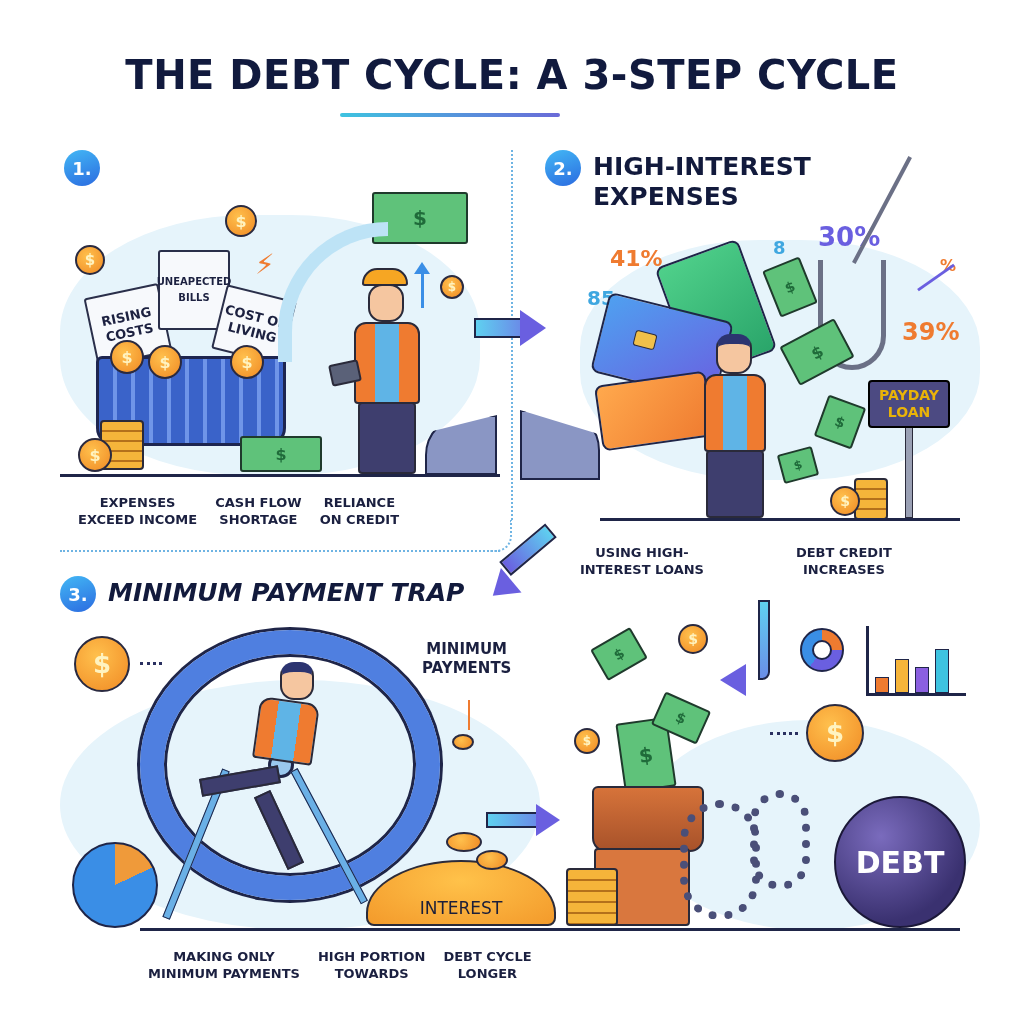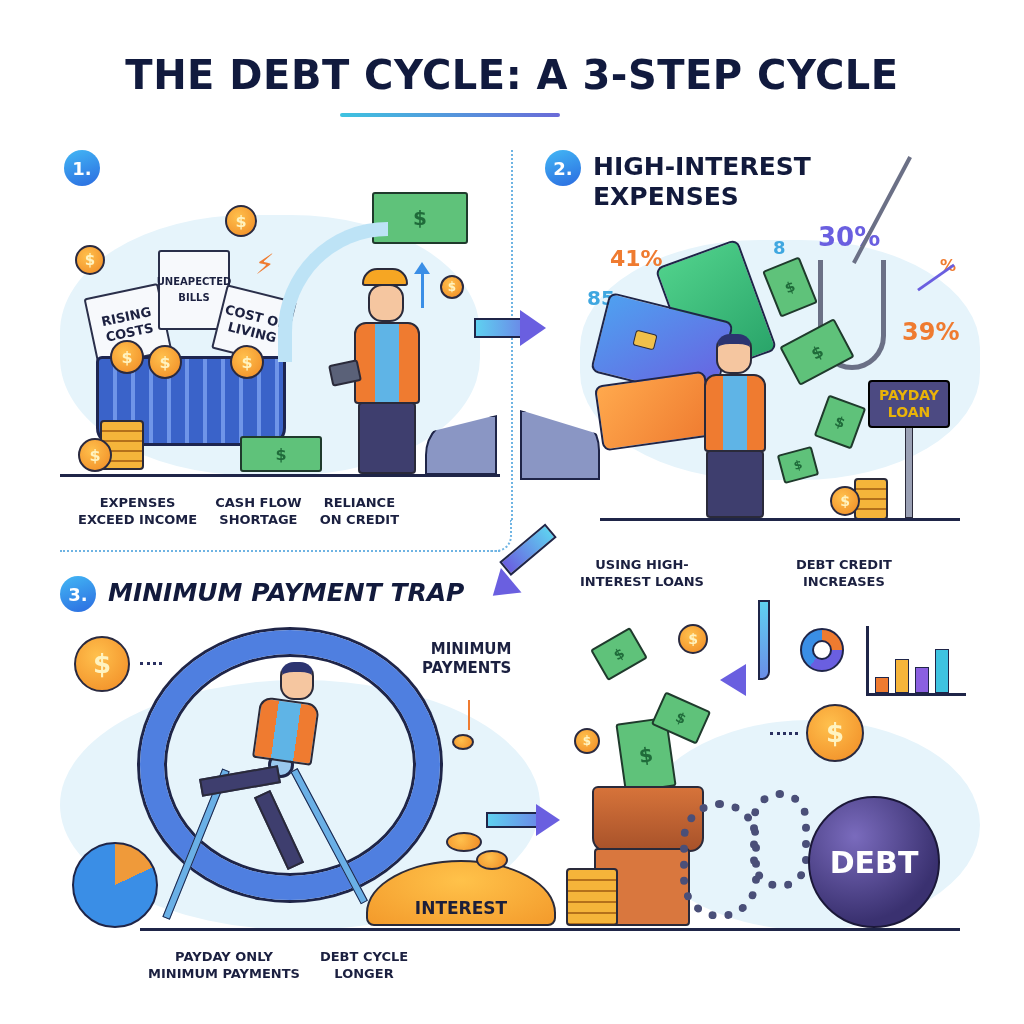--- a/index.html
+++ b/index.html
@@ -52,24 +52,24 @@
     display: flex; align-items: center; justify-content: center;
   }
   .ball {
     border-radius: 50%; background: radial-gradient(circle at 35% 30%, #7a6bbd, #3a3170 70%);
     border: 2px solid #1b1838; color: #fff; font-weight: bold; font-size: 30px;
     display: flex; align-items: center; justify-content: center;
   }
   .pile {
     background: radial-gradient(ellipse at 50% 30%, #ffc24a, #f39a2b);
     border-radius: 50% 50% 8px 8px / 80% 80% 8px 8px; border: 2px solid #2b2b3a;
-    color: #1c1f3a; font-weight: bold; font-size: 17px;
+    color: #1c1f3a; font-weight: normal; font-size: 17px;
     display: flex; align-items: flex-end; justify-content: center; padding-bottom: 6px;
   }
-  .label-bold { font-weight: bold; color: #1b2040; text-align: right; white-space: pre-line; font-size: 15px; line-height: 19px; }
+  .label-bold { font-weight: bold; color: #1b2040; text-align: center; white-space: pre-line; font-size: 15px; line-height: 19px; }
   .arrow-r {
     width: 0; height: 0; border-top: 18px solid transparent; border-bottom: 18px solid transparent;
     border-left: 26px solid #6a5fe0;
   }
 </style>
 </head>
 <body>
 
 <div class="abs title">THE DEBT CYCLE: A 3-STEP CYCLE</div>
 <div class="abs title-underline"></div>
@@ -173,21 +173,21 @@
 
 <div class="abs" style="left:905px; top:420px; width:8px; height:98px; background:#9aa0b4; border:1px solid #2a2a3a;"></div>
 <div class="abs sign" style="left:868px; top:380px; width:82px; height:48px;">PAYDAY
 LOAN</div>
 
 <div class="abs" style="left:854px; top:478px; width:34px; height:42px; background:repeating-linear-gradient(180deg,#f5b43a 0 8px,#b4701b 8px 10px); border:2px solid #2a2a3a; border-radius:4px;"></div>
 <div class="abs coin" style="left:830px; top:486px; width:30px; height:30px; font-size:14px;">$</div>
 
 <div class="abs" style="left:600px; top:518px; width:360px; height:3px; background:#1f2548;"></div>
 
-<div class="abs caption-row" style="left:572px; top:556px;gap:24px;">
+<div class="abs caption-row" style="left:572px; top:544px;gap:24px;">
   <div class="caption">USING HIGH-
 INTEREST LOANS</div>
   <div class="caption-sep"></div>
   <div class="caption-sep"></div>
   <div class="caption">DEBT CREDIT
 INCREASES</div>
 </div>
 
 <div class="abs" style="left:505px; top:560px; width:60px; height:18px; background:linear-gradient(90deg,#6a5fe0,#5fd0f0); border:2px solid #1f2548; transform:rotate(-40deg); transform-origin:left center;"></div>
 <div class="abs" style="left:490px; top:572px; width:0; height:0; border-top:16px solid transparent; border-bottom:16px solid transparent; border-right:24px solid #6a5fe0; transform:rotate(-40deg);"></div>
@@ -249,25 +249,27 @@
   <div style="position:absolute; left:46px; bottom:0; width:14px; height:26px; background:#8a5fe0; border:1px solid #1f2548;"></div>
   <div style="position:absolute; left:66px; bottom:0; width:14px; height:44px; background:#3ec3e0; border:1px solid #1f2548;"></div>
 </div>
 
 <div class="abs coin" style="left:806px; top:704px; width:58px; height:58px; font-size:26px;">$</div>
 <div class="abs" style="left:770px; top:732px; width:28px; border-top:3px dotted #2a3060;"></div>
 
 <div class="abs" style="left:680px; top:800px; width:80px; height:120px; border:8px dotted #4a4f78; border-radius:40px;"></div>
 <div class="abs" style="left:750px; top:790px; width:60px; height:100px; border:8px dotted #4a4f78; border-radius:30px;"></div>
 
-<div class="abs ball" style="left:808px; top:796px; width:132px; height:132px;">DEBT</div>
+<div class="abs ball" style="left:834px; top:796px; width:132px; height:132px;">DEBT</div>
 
 <div class="abs" style="left:140px; top:928px; width:820px; height:3px; background:#1f2548;"></div>
 
 <div class="abs caption-row" style="left:140px; top:948px;">
-  <div class="caption">PAYDAY ONLY
+  <div class="caption">MAKING ONLY
 MINIMUM PAYMENTS</div>
   <div class="caption-sep"></div>
+  <div class="caption">HIGH PORTION
+TOWARDS</div>
   <div class="caption-sep"></div>
   <div class="caption">DEBT CYCLE
 LONGER</div>
   <div class="caption-sep"></div>
 </div>
 
 </body></html>

